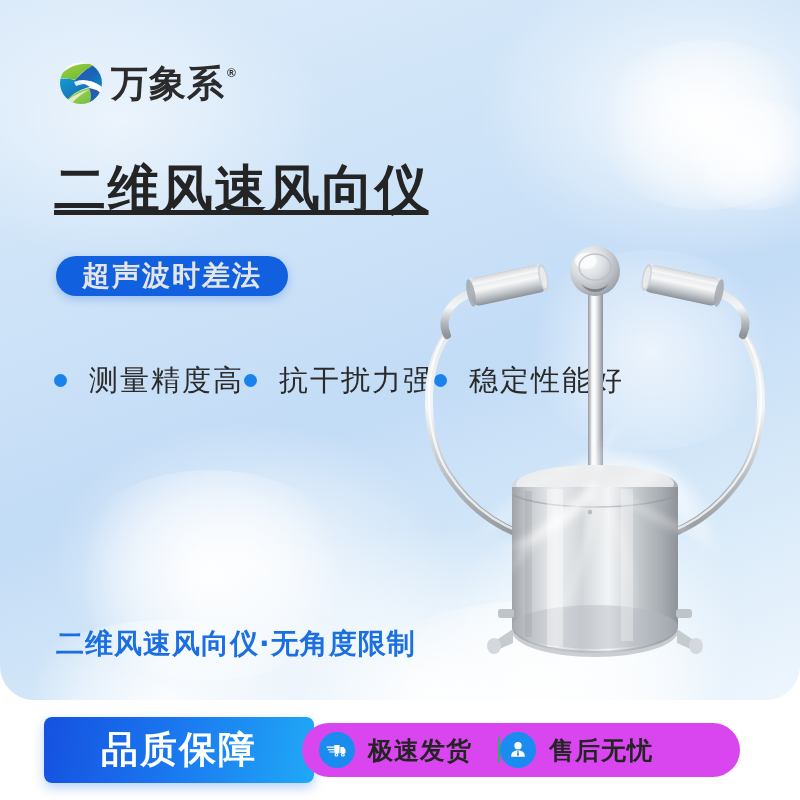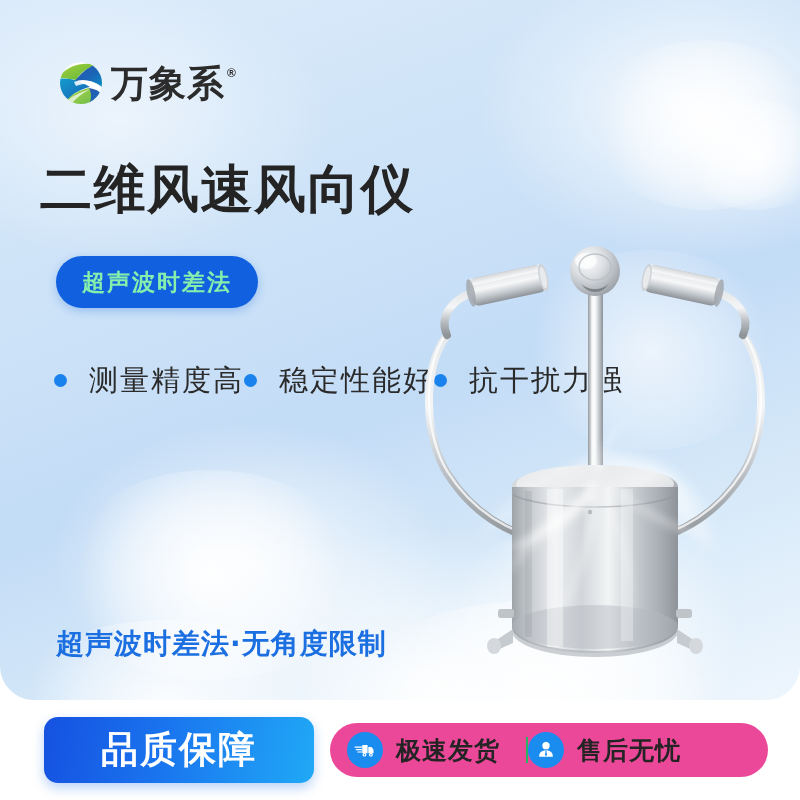--- a/index.html
+++ b/index.html
@@ -74,46 +74,47 @@
     font-size: 12px;
     color: #2b2b2b;
     margin-left: 2px;
     margin-top: 1px;
     font-weight: 700;
   }
 
   
   .main-title {
     position: absolute;
-    left: 40px;
+    left: 54px;
     top: 160px;
     font-family: "DejaVu Sans", "Liberation Sans", sans-serif;
     font-size: 52px;
     font-weight: 700;
     color: #242424;
     letter-spacing: 1.5px;
     line-height: 1.12;
     white-space: nowrap;
+    text-decoration: underline;
   }
 
   
   .sub-badge {
     position: absolute;
     left: 56px;
     top: 256px;
-    height: 52px;
+    height: 40px;
     padding: 0 26px;
     display: flex;
     align-items: center;
     justify-content: center;
     border-radius: 26px;
     background: #1160e0;
-    color: #86efac;
-    font-family: "DejaVu Sans", "Liberation Sans", sans-serif;
-    font-size: 23px;
+    color: #e5e5e5;
+    font-family: "DejaVu Sans", "Liberation Sans", sans-serif;
+    font-size: 28px;
     font-weight: 700;
     letter-spacing: 2px;
     white-space: nowrap;
     box-shadow: 0 3px 10px rgba(17,96,224,0.28);
   }
 
   
   .features {
     position: absolute;
     left: 54px;
@@ -178,44 +179,44 @@
     align-items: center;
     background: #ffffff;
   }
 
   .quality-pill {
     position: absolute;
     left: 44px;
     top: 17px;
     width: 270px;
     height: 66px;
-    border-radius: 14px;
+    border-radius: 8px;
     background: linear-gradient(100deg, #1551e0 0%, #1a76ef 46%, #20a9f6 100%);
     display: flex;
     align-items: center;
     justify-content: center;
     box-shadow: 0 5px 12px rgba(24,110,230,0.30);
   }
   .quality-text {
     color: #ffffff;
     font-family: "DejaVu Sans", "Liberation Sans", sans-serif;
     font-size: 37px;
     font-weight: 700;
     letter-spacing: 2px;
     white-space: nowrap;
   }
 
   .service-pill {
     position: absolute;
-    left: 330px;
+    left: 302px;
     top: 23px;
     width: 438px;
     height: 54px;
     border-radius: 27px;
-    background: #ec4899;
+    background: #d946ef;
     display: flex;
     align-items: center;
   }
   .service-item {
     display: flex;
     align-items: center;
     height: 100%;
   }
   .service-item.first { padding-left: 17px; }
   .service-item.second { }
@@ -312,29 +313,29 @@
 
     <div class="sub-badge">超声波时差法</div>
 
     <div class="features">
       <div class="feature-item">
         <span class="bullet-dot"></span>
         <span class="feature-label">测量精度高</span>
       </div>
       <div class="feature-item">
         <span class="bullet-dot"></span>
-        <span class="feature-label">稳定性能好</span>
+        <span class="feature-label">抗干扰力强</span>
       </div>
       <div class="feature-item">
         <span class="bullet-dot"></span>
-        <span class="feature-label">抗干扰力强</span>
+        <span class="feature-label">稳定性能好</span>
       </div>
     </div>
 
-    <div class="tagline">超声波时差法·无角度限制</div>
+    <div class="tagline">二维风速风向仪·无角度限制</div>
 
     <div class="product">
       <svg viewBox="0 0 400 470" preserveAspectRatio="xMidYMid meet">
         <defs>
           <linearGradient id="steelBody" x1="0" y1="0" x2="1" y2="0">
             <stop offset="0%" stop-color="#9ea3a8"></stop>
             <stop offset="10%" stop-color="#c6cace"></stop>
             <stop offset="26%" stop-color="#eceef0"></stop>
             <stop offset="42%" stop-color="#d2d6da"></stop>
             <stop offset="58%" stop-color="#f2f4f5"></stop>

